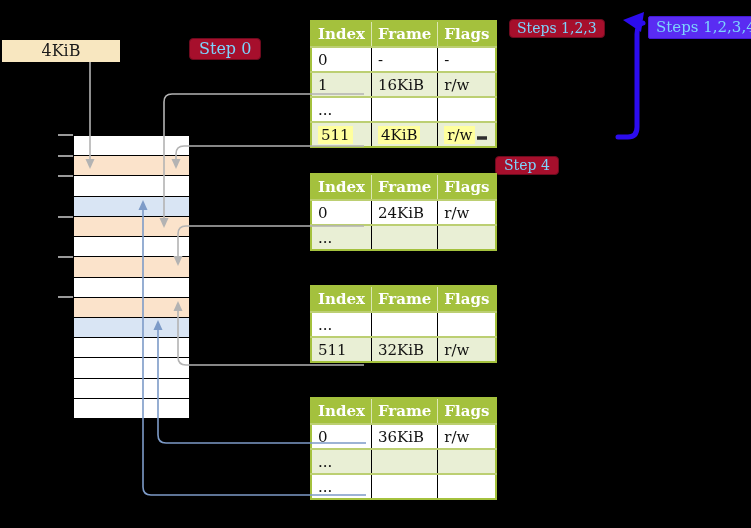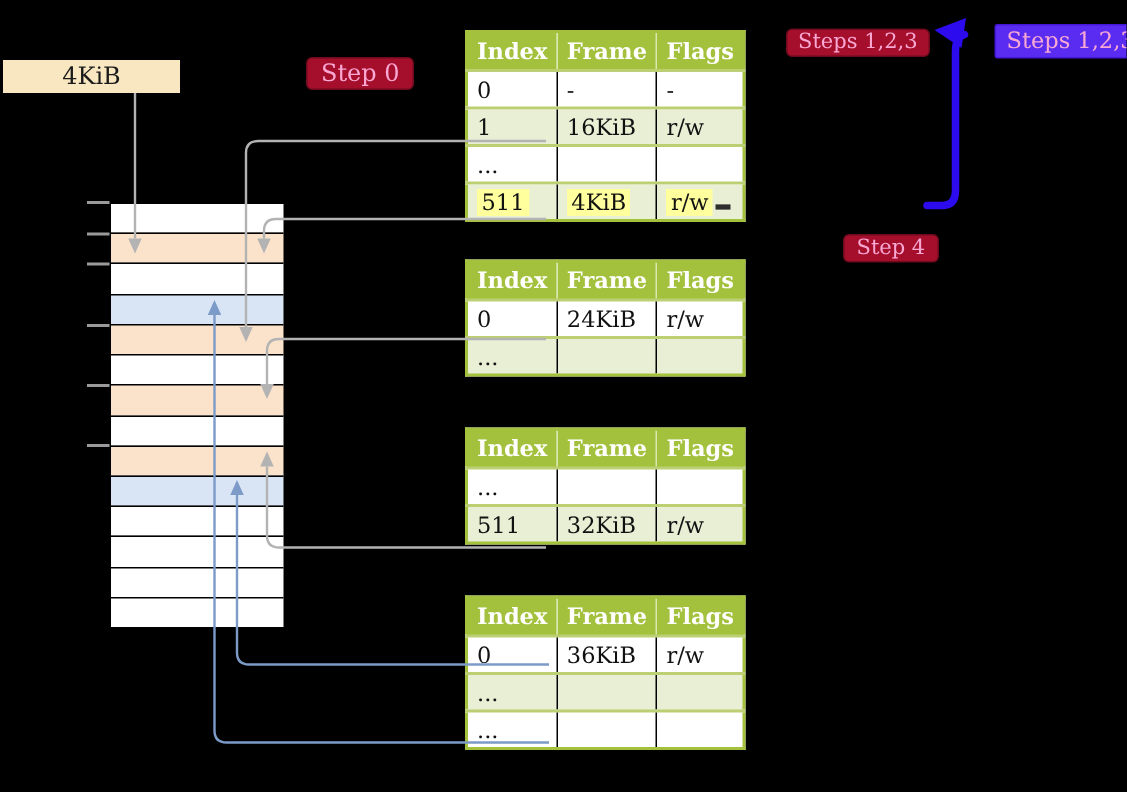--- a/index.html
+++ b/index.html
@@ -12,28 +12,28 @@
 
   
   .frame-box{
     left:2px;top:40px;width:118px;height:22px;
     background:#f8e7c0;color:#1a1a1a;
     font-size:16px;text-align:center;line-height:22px;
   }
 
   
   .badge{
-    color:#f9a8d4;border-radius:4px;line-height:normal;white-space:nowrap;margin-left:15px;
+    color:#7dd3fc;border-radius:4px;line-height:normal;white-space:nowrap;
   }
   .badge.red{background:#a60f2c;border:1.5px solid #6d0a1e;}
   .badge.violet{background:#5a2cf2;border:1.5px solid #4418d8;border-radius:2px;}
   .b-step0{left:189px;top:38px;font-size:16px;padding:0px 9px 1px;}
   .b-steps123{left:509px;top:19px;font-size:14px;padding:0px 7px 1px;}
   .b-steps1234{left:648px;top:16px;font-size:15px;padding:1px 7px 2px;}
-  .b-step4{left:547px;top:156px;font-size:14px;padding:0px 8px 1px;}
+  .b-step4{left:495px;top:156px;font-size:14px;padding:0px 8px 1px;}
 
   
   .ptable{border-collapse:collapse;background:#fff;border:2px solid #a4c13d;table-layout:fixed;}
   .ptable th{
     background:#a4c13d;color:#fff;font-weight:bold;font-size:15px;
     text-align:left;padding:3px 6px;border-left:1px solid #dce7b2;
   }
   .ptable th:first-child{border-left:none;}
   .ptable td{
     font-size:15px;color:#111;height:21px;padding:1px 6px;

